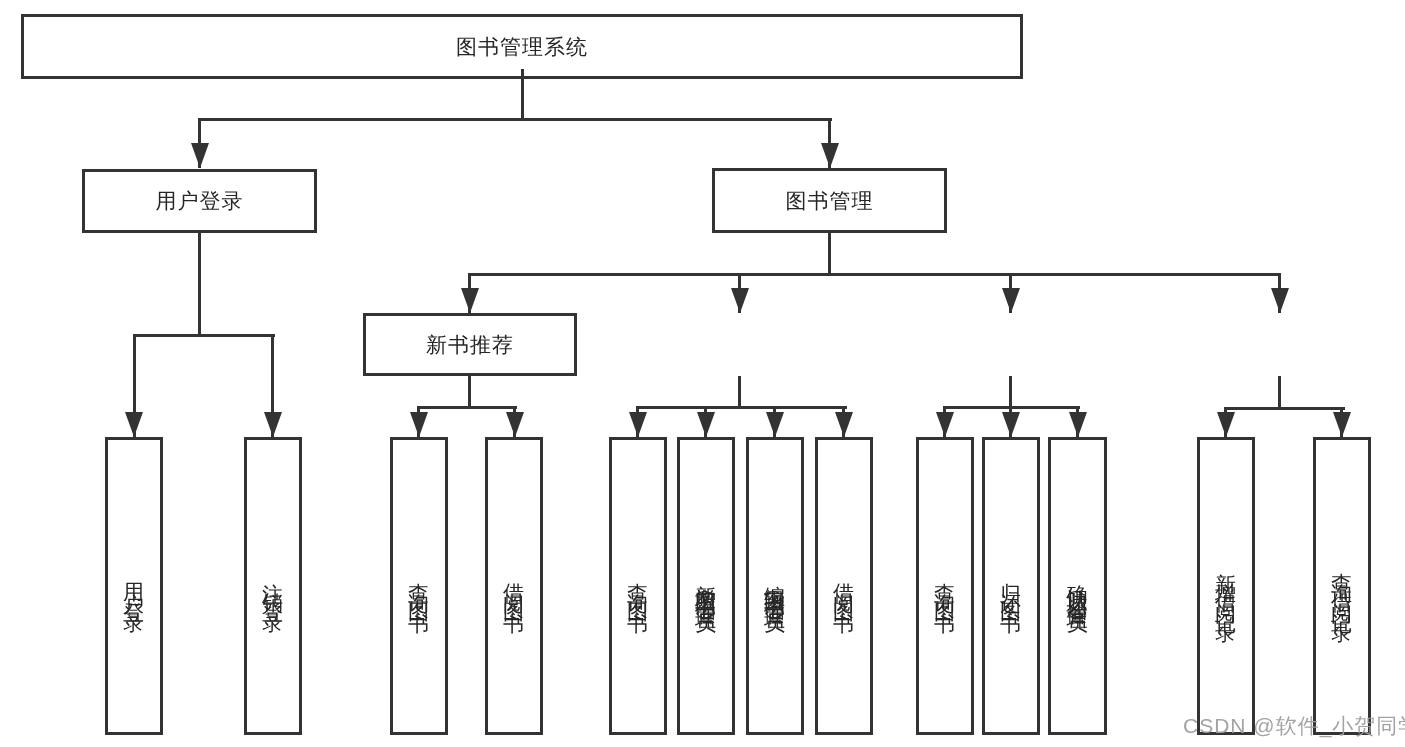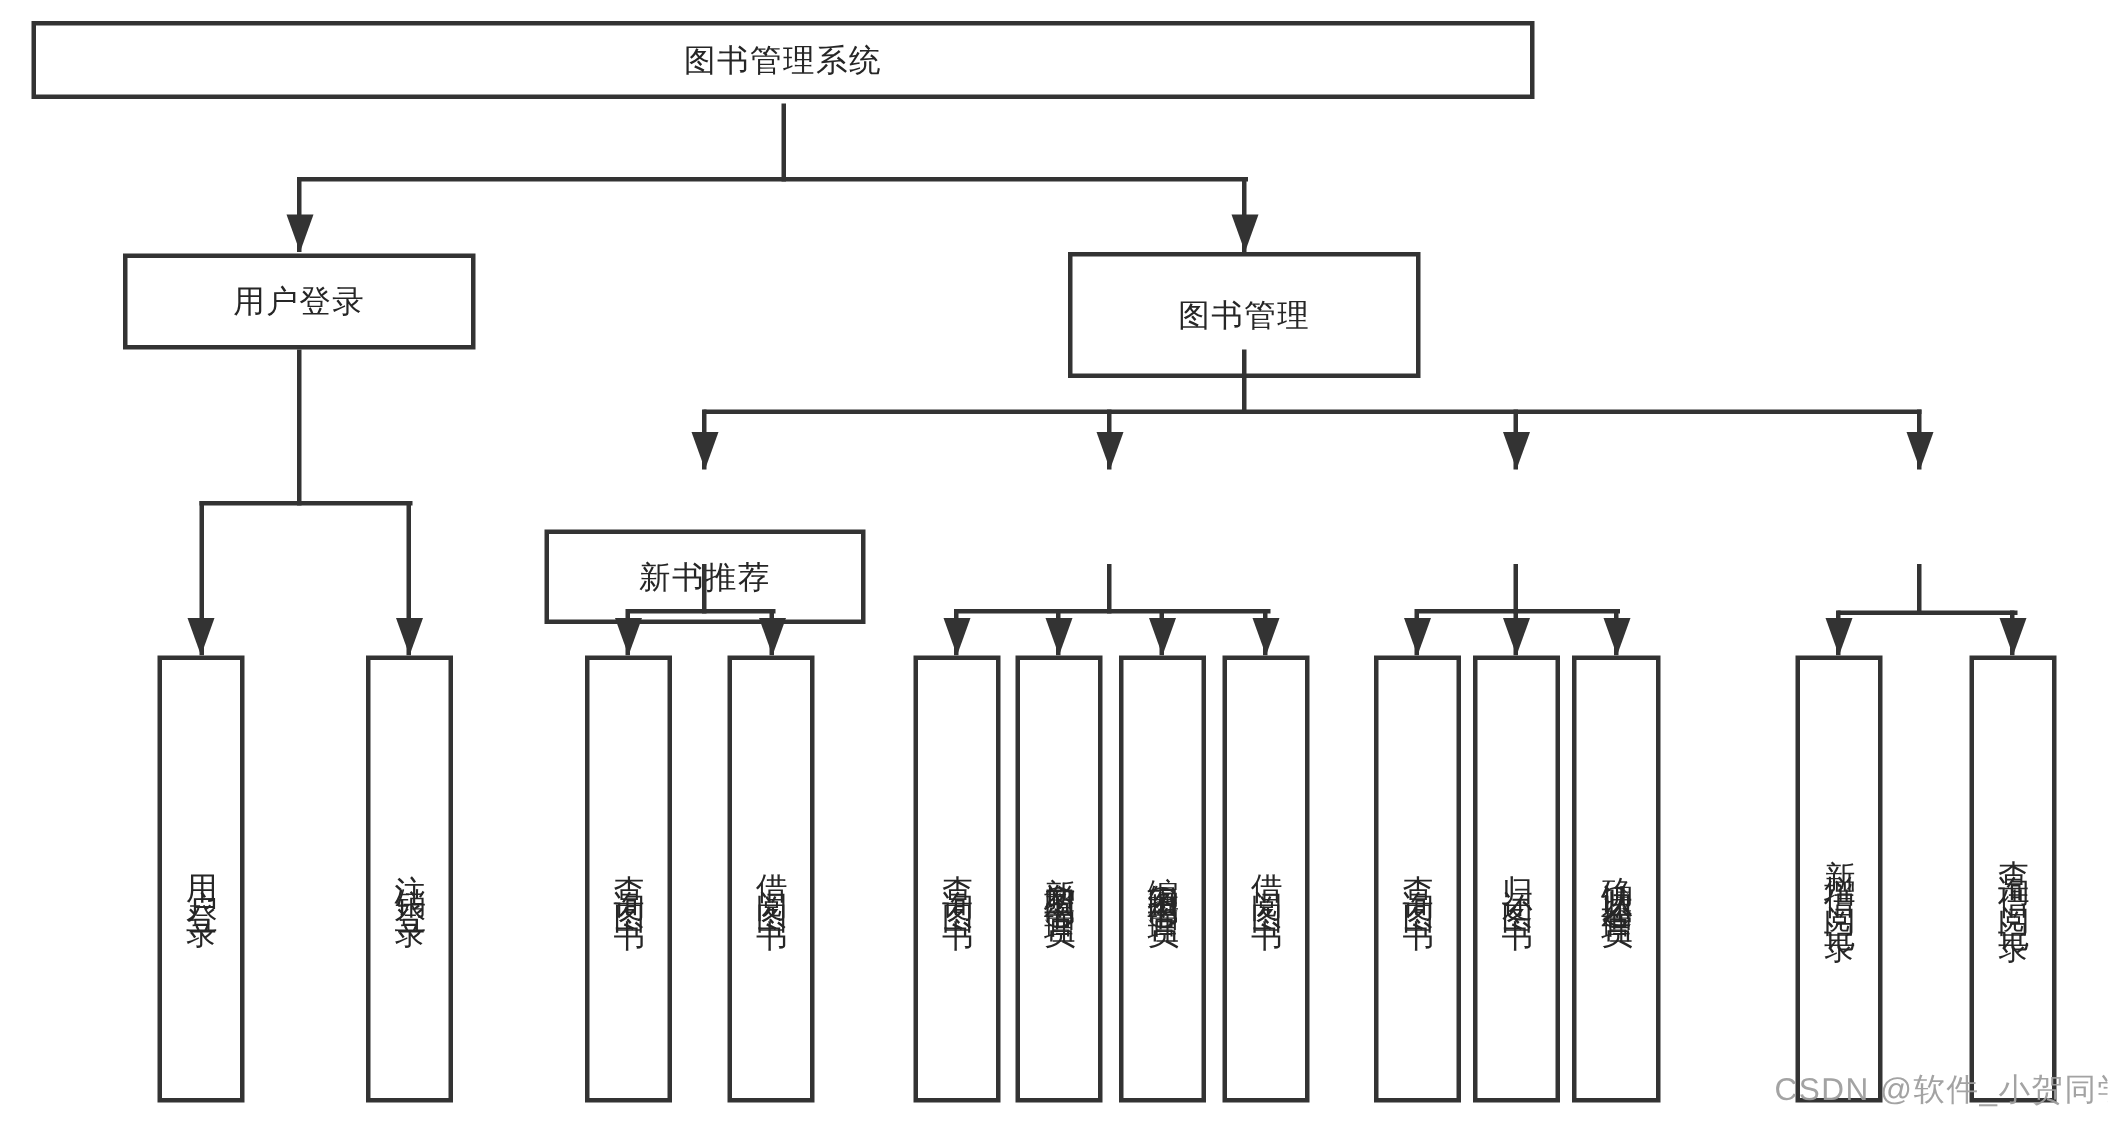--- a/index.html
+++ b/index.html
@@ -56,35 +56,35 @@
     color: rgba(158, 158, 158, 0.95);
     white-space: nowrap;
     z-index: 10;
   }
 </style>
 </head>
 <body>
 
 <div class="stage">
 
-  <div class="box" style="left:21px; top:14px; width:1002px; height:52px;">
+  <div class="box" style="left:21px; top:14px; width:1002px; height:65px;">
     <span class="hlabel">图书管理系统</span>
   </div>
 
   <div class="vline" style="left:521px; top:69px; height:52px;"></div>
   <div class="hline" style="left:198px; top:118px; width:634px;"></div>
   <div class="vline" style="left:198px; top:118px; height:50px;"></div>
   <div class="tri" style="left:191px; top:143px;"></div>
   <div class="vline" style="left:828px; top:118px; height:50px;"></div>
   <div class="tri" style="left:821px; top:143px;"></div>
 
   <div class="box" style="left:82px; top:169px; width:235px; height:64px;">
     <span class="hlabel">用户登录</span>
   </div>
-  <div class="box" style="left:712px; top:168px; width:235px; height:84px;">
+  <div class="box" style="left:712px; top:168px; width:235px; height:65px;">
     <span class="hlabel">图书管理</span>
   </div>
 
   <div class="vline" style="left:198px; top:233px; height:104px;"></div>
   <div class="hline" style="left:133px; top:334px; width:142px;"></div>
   <div class="vline" style="left:133px; top:334px; height:103px;"></div>
   <div class="tri" style="left:125px; top:412px;"></div>
   <div class="vline" style="left:271px; top:334px; height:103px;"></div>
   <div class="tri" style="left:264px; top:412px;"></div>
 
@@ -92,21 +92,21 @@
   <div class="hline" style="left:469px; top:273px; width:812px;"></div>
   <div class="vline" style="left:468px; top:273px; height:40px;"></div>
   <div class="tri" style="left:461px; top:288px;"></div>
   <div class="vline" style="left:738px; top:273px; height:40px;"></div>
   <div class="tri" style="left:731px; top:288px;"></div>
   <div class="vline" style="left:1009px; top:273px; height:40px;"></div>
   <div class="tri" style="left:1002px; top:288px;"></div>
   <div class="vline" style="left:1278px; top:273px; height:40px;"></div>
   <div class="tri" style="left:1271px; top:288px;"></div>
 
-  <div class="box" style="left:363px; top:313px; width:214px; height:63px;margin-top:40px;">
+  <div class="box" style="left:363px; top:313px; width:214px; height:63px;">
     <span class="hlabel">新书推荐</span>
   </div>
 
   <div class="vline" style="left:468px; top:376px; height:33px;"></div>
   <div class="hline" style="left:418px; top:406px; width:99px;"></div>
   <div class="vline" style="left:417px; top:406px; height:31px;"></div>
   <div class="tri" style="left:410px; top:412px;"></div>
   <div class="vline" style="left:513px; top:406px; height:31px;"></div>
   <div class="tri" style="left:506px; top:412px;"></div>
 

